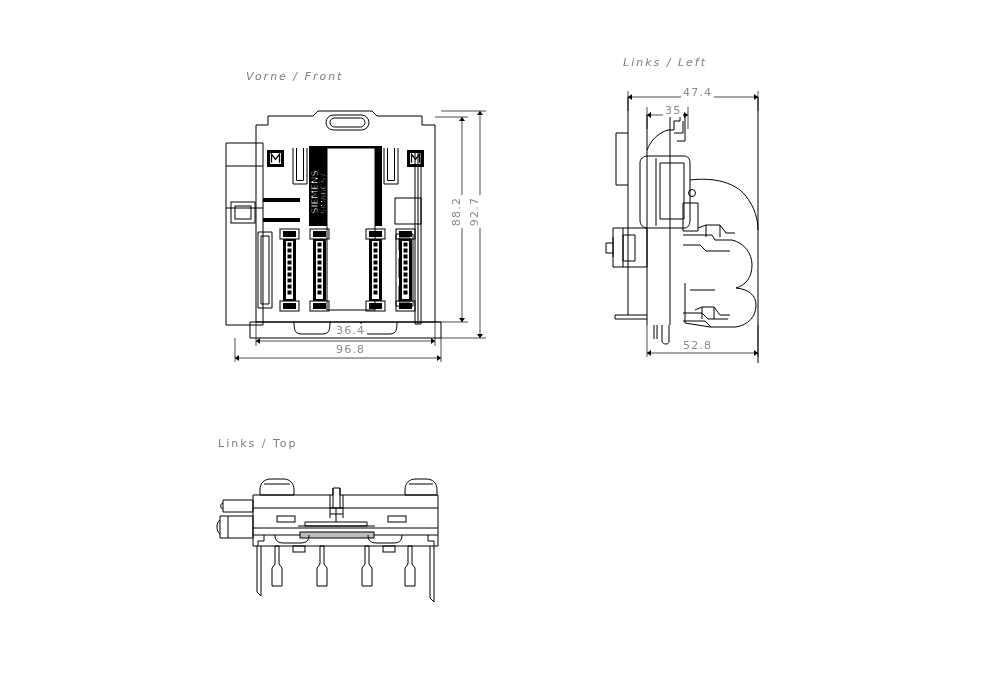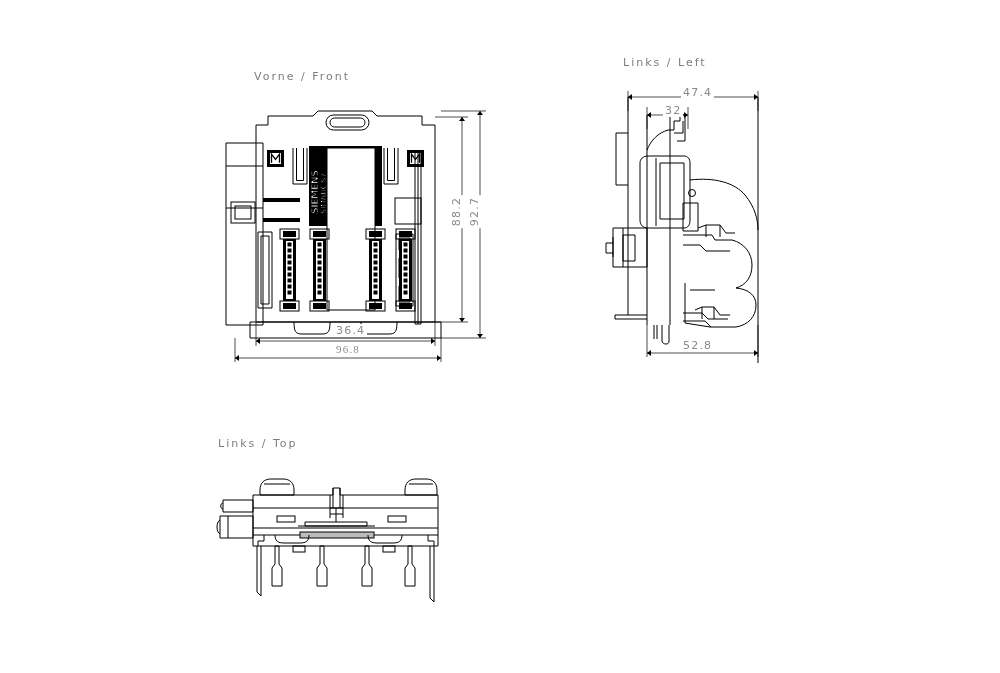--- a/index.html
+++ b/index.html
@@ -13,21 +13,21 @@
             padding:0 2px;}
   .dim-text.vert{transform-origin:center center;}
   svg{display:block;overflow:visible;}
   .sheet{position:absolute;left:0;top:0;width:1000px;height:673px;}
 </style>
 </head>
 <body>
 
 <div class="sheet">
 
-  <div class="view-title" style="left:254px;top:70px;">Vorne  /  Front</div>
+  <div class="view-title" style="left:246px;top:70px;font-style:italic;">Vorne  /  Front</div>
 
   <svg class="view" style="left:210px;top:110px;" width="290" height="265" viewBox="0 0 290 265">
     <g fill="none" stroke="#000" stroke-width="1" stroke-linejoin="miter" stroke-linecap="butt">
 
       <g>
         <path d="M16,33 L53,33 L53,98 L16,98 Z"></path>
         <path d="M16,56 L53,56"></path>
         <path d="M16,98 L16,215 L53,215"></path>
         <path d="M53,98 L53,215"></path>
       </g>
@@ -225,23 +225,23 @@
         <path d="M25,248 L231,248"></path>
         <path d="M29,245 L29,251 L25,248 Z" fill="#000" stroke="none"></path>
         <path d="M227,245 L227,251 L231,248 Z" fill="#000" stroke="none"></path>
       </g>
     </g>
   </svg>
 
   <div class="dim-text vert" style="left:440px;top:205px;transform:rotate(-90deg);">88.2</div>
   <div class="dim-text vert" style="left:458px;top:205px;transform:rotate(-90deg);">92.7</div>
   <div class="dim-text" style="left:334px;top:324px;">36.4</div>
-  <div class="dim-text" style="left:334px;top:343px;font-family:Liberation Serif, serif;">96.8</div>
-
-  <div class="view-title" style="left:623px;top:56px;">Links  /  Left</div>
+  <div class="dim-text" style="left:334px;top:343px;">96.8</div>
+
+  <div class="view-title" style="left:623px;top:56px;font-style:italic;">Links  /  Left</div>
 
   <svg class="view" style="left:610px;top:85px;" width="185" height="280" viewBox="0 0 185 280">
     <g fill="none" stroke="#000" stroke-width="1">
 
       <g stroke-width="0.7">
         <path d="M18,6 L18,26"></path>
         <path d="M148,6 L148,26"></path>
         <path d="M18,12 L148,12"></path>
         <path d="M22,9 L22,15 L18,12 Z" fill="#000" stroke="none"></path>
         <path d="M144,9 L144,15 L148,12 Z" fill="#000" stroke="none"></path>
@@ -317,21 +317,21 @@
         <path d="M37,240 L37,272"></path>
         <path d="M148,240 L148,272"></path>
         <path d="M37,268 L148,268"></path>
         <path d="M41,265 L41,271 L37,268 Z" fill="#000" stroke="none"></path>
         <path d="M144,265 L144,271 L148,268 Z" fill="#000" stroke="none"></path>
       </g>
     </g>
   </svg>
 
   <div class="dim-text" style="left:681px;top:86px;">47.4</div>
-  <div class="dim-text" style="left:663px;top:104px;">32</div>
+  <div class="dim-text" style="left:663px;top:104px;">35</div>
   <div class="dim-text" style="left:681px;top:339px;">52.8</div>
 
   <div class="view-title" style="left:218px;top:437px;">Links  /  Top</div>
 
   <svg class="view" style="left:220px;top:470px;" width="240" height="140" viewBox="0 0 240 140">
     <g fill="none" stroke="#000" stroke-width="1">
 
       <g>
         <path d="M40,20 C40,13 44,9 51,9 L63,9 C70,9 74,13 74,20 L74,25 L40,25 Z"></path>
         <path d="M44,14 L70,14"></path>

